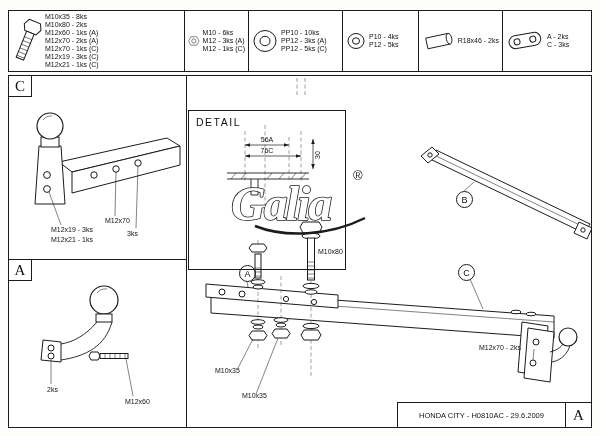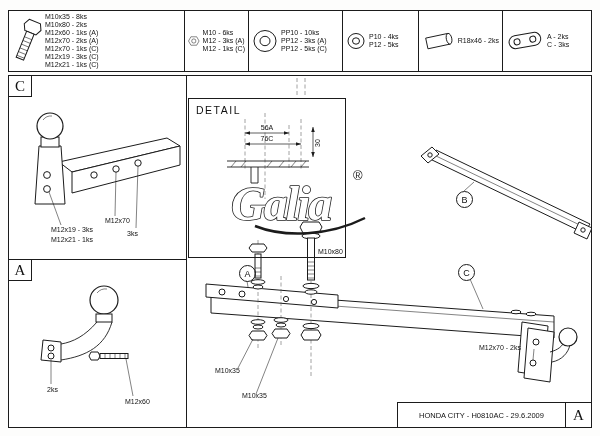--- a/index.html
+++ b/index.html
@@ -19,21 +19,21 @@
   .pline { font-size:7px; line-height:8px; white-space:nowrap; }
   
   .mainbox { position:absolute; left:8px; top:75px; width:584px; height:353px;
              border:1px solid #1b1b1b; box-sizing:border-box; background:#fff; }
   .vdiv { position:absolute; left:177px; top:0; width:1px; height:351px; background:#1b1b1b; }
   .hdiv { position:absolute; left:0; top:183px; width:177px; height:1px; background:#1b1b1b; }
   .corner { position:absolute; width:22px; height:20px;
             border-right:1px solid #1b1b1b; border-bottom:1px solid #1b1b1b;
             display:flex; align-items:center; justify-content:center;
             font-family:"Liberation Serif","DejaVu Serif",serif; font-size:15px; }
-  .detailbox { position:absolute; left:179px; top:22px; width:158px; height:160px;
+  .detailbox { position:absolute; left:179px; top:34px; width:158px; height:160px;
                border:1px solid #1b1b1b; box-sizing:border-box; }
   .detail-title { position:absolute; left:7px; top:5px; font-size:10.5px; letter-spacing:1.5px; }
   .lbl { position:absolute; font-size:7px; line-height:8px; white-space:nowrap; }
   .callout { position:absolute; width:15px; height:15px; border:1px solid #1b1b1b;
              border-radius:50%; display:flex; align-items:center; justify-content:center;
              font-size:9px; }
   .titlecell { position:absolute; left:388px; top:326px; width:168px; height:25px;
                border-left:1px solid #1b1b1b; border-top:1px solid #1b1b1b; box-sizing:border-box;
                display:flex; align-items:center; justify-content:center; font-size:7.5px; }
   .cornerbr { position:absolute; left:556px; top:326px; width:26px; height:25px;

